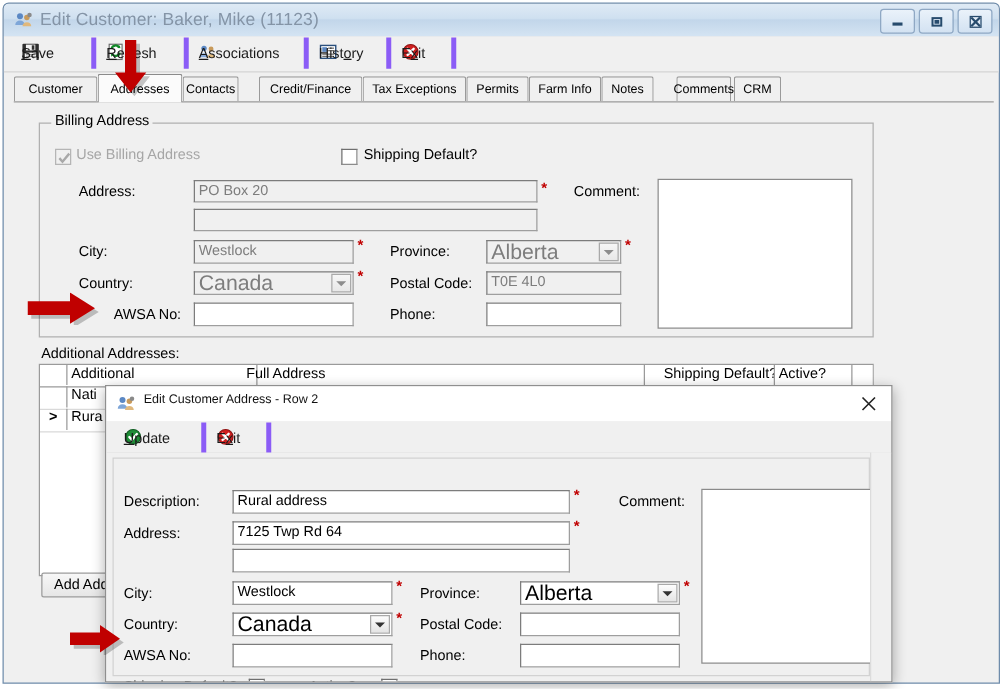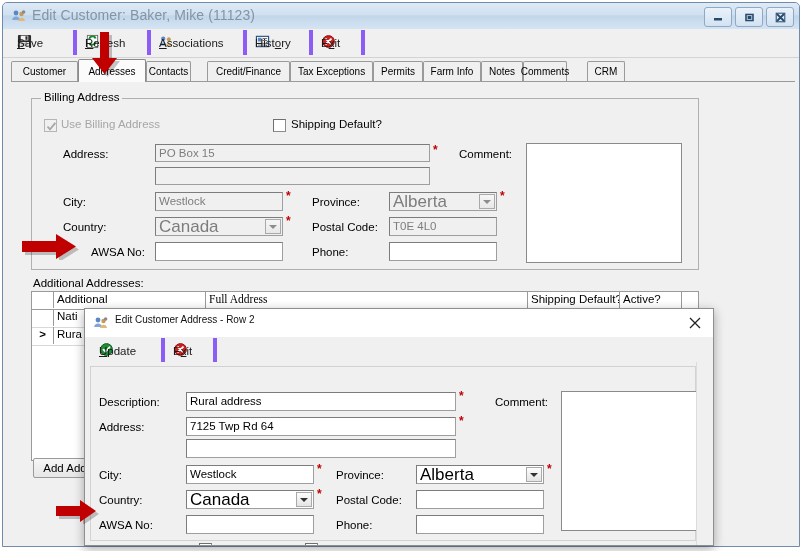--- a/index.html
+++ b/index.html
@@ -208,40 +208,40 @@
 
   <div class="tabstrip">
     <div class="tab" style="left:0px;width:67px;">Customer</div>
     <div class="tab active" style="left:67px;width:68px;">Addresses</div>
     <div class="tab" style="left:135px;width:45px;">Contacts</div>
     <div class="tab" style="left:196px;width:83px;">Credit/Finance</div>
     <div class="tab" style="left:279px;width:83px;">Tax Exceptions</div>
     <div class="tab" style="left:362px;width:50px;">Permits</div>
     <div class="tab" style="left:412px;width:58px;">Farm Info</div>
     <div class="tab" style="left:470px;width:42px;">Notes</div>
-    <div class="tab" style="left:512px;width:44px;">Comments</div>
+    <div class="tab" style="left:530px;width:44px;">Comments</div>
     <div class="tab" style="left:576px;width:38px;">CRM</div>
   </div>
   <div class="tabbody"></div>
 
   <div class="groupbox"></div>
   <div class="gbtitle">Billing Address</div>
 
   <span class="chk dis" style="left:41px;top:116px;">
     <svg width="11" height="11" viewBox="0 0 11 11">
         <path d="M1.5 5.5 L4 8.4 L9.4 1.9" stroke="#a9a9a9" stroke-width="1.9" fill="none"></path>
       </svg>
   </span>
   <span class="lbl lbl-dim" style="left:58px;top:115px;">Use Billing Address</span>
 
   <span class="chk" style="left:270px;top:116px;"></span>
   <span class="lbl" style="left:288px;top:115px;">Shipping Default?</span>
 
   <span class="lbl" style="left:60px;top:145px;">Address:</span>
-  <div class="fld dis" style="left:152px;top:141px;width:275px;height:18px;">PO Box 15</div>
+  <div class="fld dis" style="left:152px;top:141px;width:275px;height:18px;">PO Box 20</div>
   <span class="req" style="left:430px;top:143px;">*</span>
   <div class="fld dis" style="left:152px;top:164px;width:275px;height:18px;"></div>
 
   <span class="lbl" style="left:60px;top:193px;">City:</span>
   <div class="fld dis" style="left:152px;top:189px;width:128px;height:19px;">Westlock</div>
   <span class="req" style="left:283px;top:189px;">*</span>
 
   <span class="lbl" style="left:309px;top:193px;">Province:</span>
   <div class="combo dis" style="left:386px;top:189px;width:108px;height:19px;">
     <span>Alberta</span>
@@ -271,21 +271,21 @@
 
   <span class="lbl" style="left:456px;top:145px;">Comment:</span>
   <div class="cmtbox" style="left:523px;top:140px;width:156px;height:120px;"></div>
 
   <span class="lbl" style="left:30px;top:274px;">Additional Addresses:</span>
 
   <div class="gridwrap">
     <div class="ghead">
       <div class="gh" style="left:0;width:22px;"></div>
       <div class="gh" style="left:22px;width:152px;">Additional</div>
-      <div class="gh" style="left:174px;width:322px;font-family:Liberation Serif, serif;">Full Address</div>
+      <div class="gh" style="left:162px;width:322px;">Full Address</div>
       <div class="gh" style="left:496px;width:92px;">Shipping Default?</div>
       <div class="gh" style="left:588px;width:62px;">Active?</div>
     </div>
 
     <div class="grow" style="top:17px;">
       <div class="gc ind" style="left:0;width:22px;"></div>
       <div class="gc" style="left:22px;width:152px;">Nati</div>
       <div class="gc" style="left:174px;width:322px;"></div>
       <div class="gc" style="left:496px;width:92px;"></div>
       <div class="gc" style="left:588px;width:62px;"></div>

